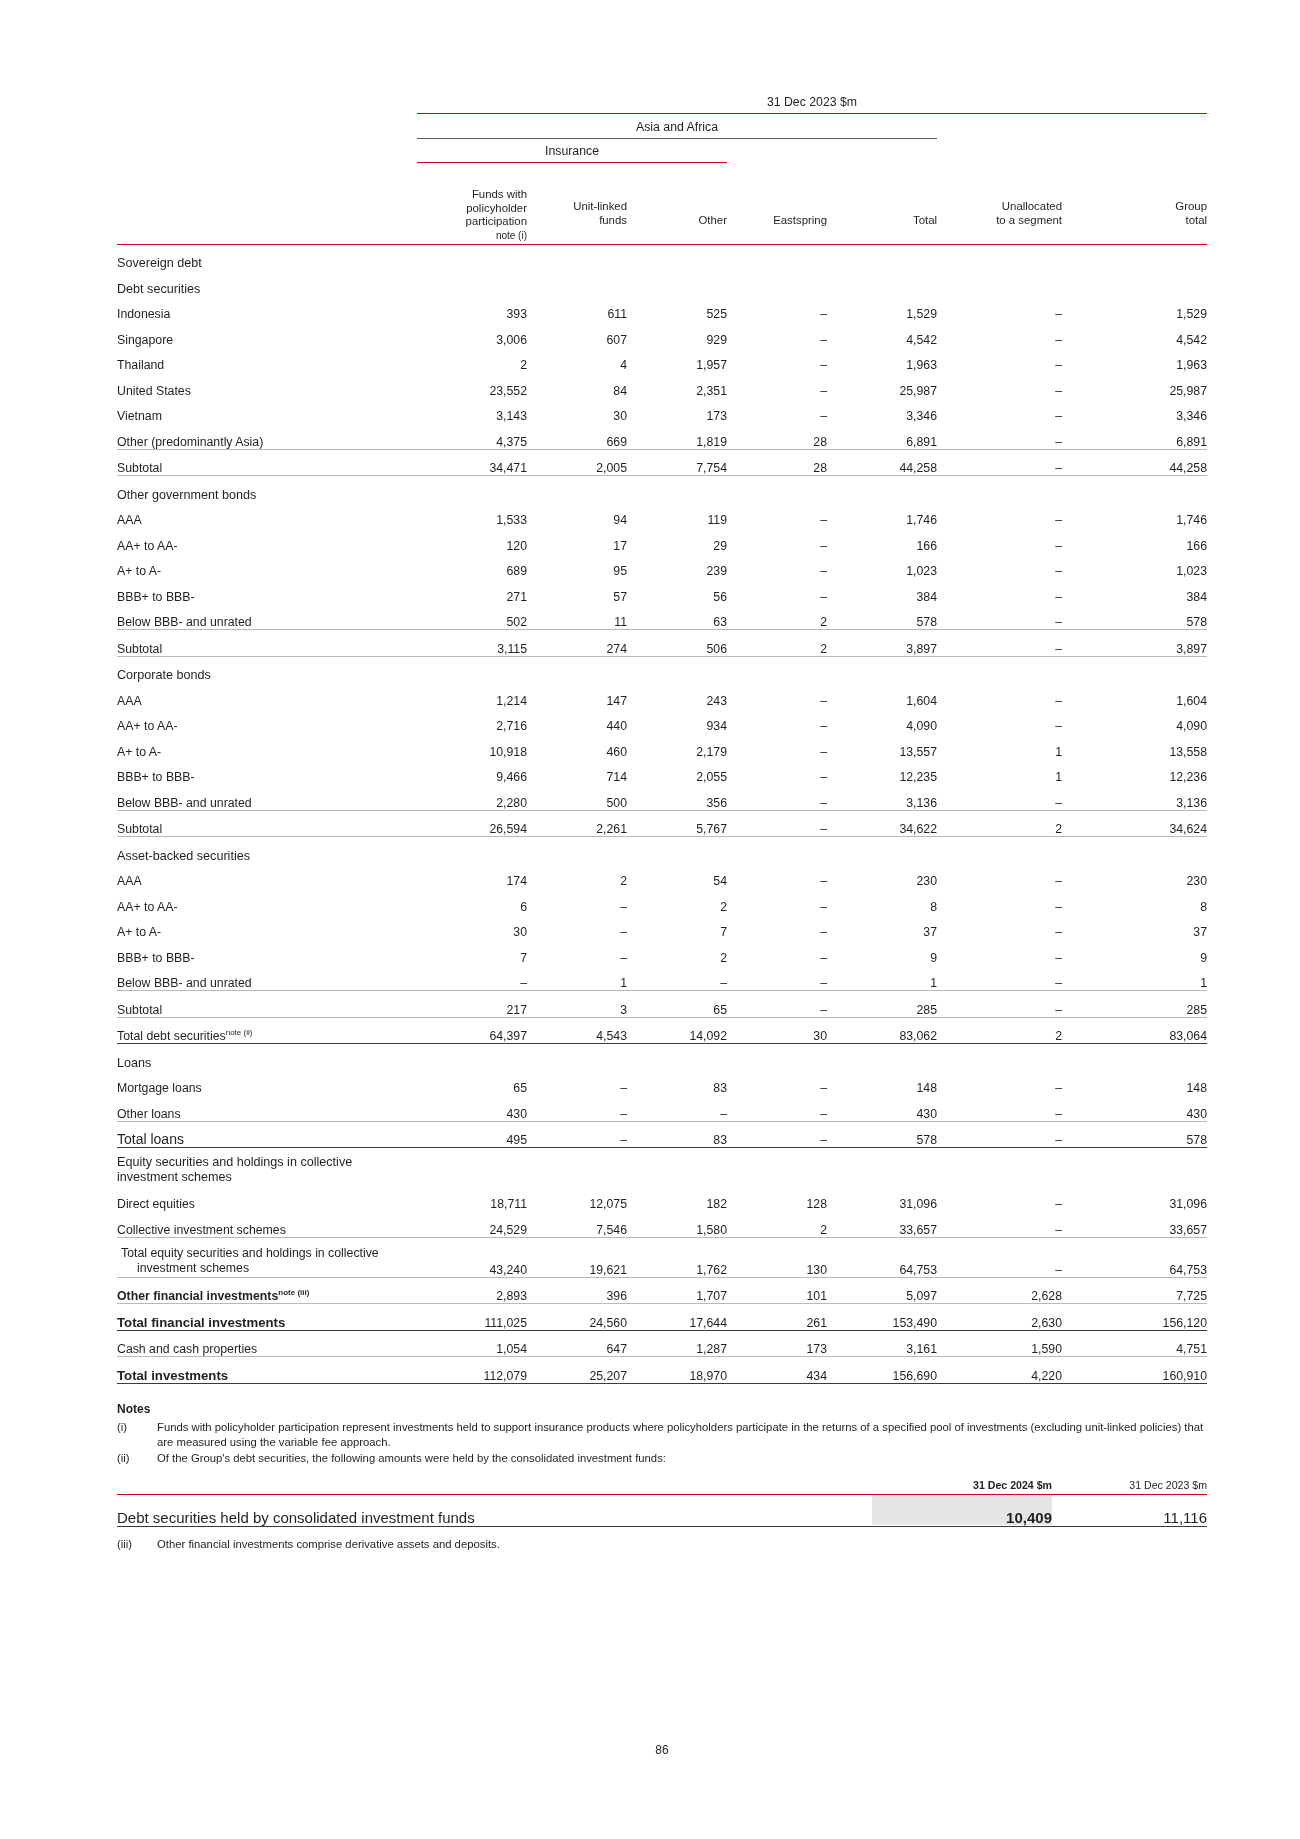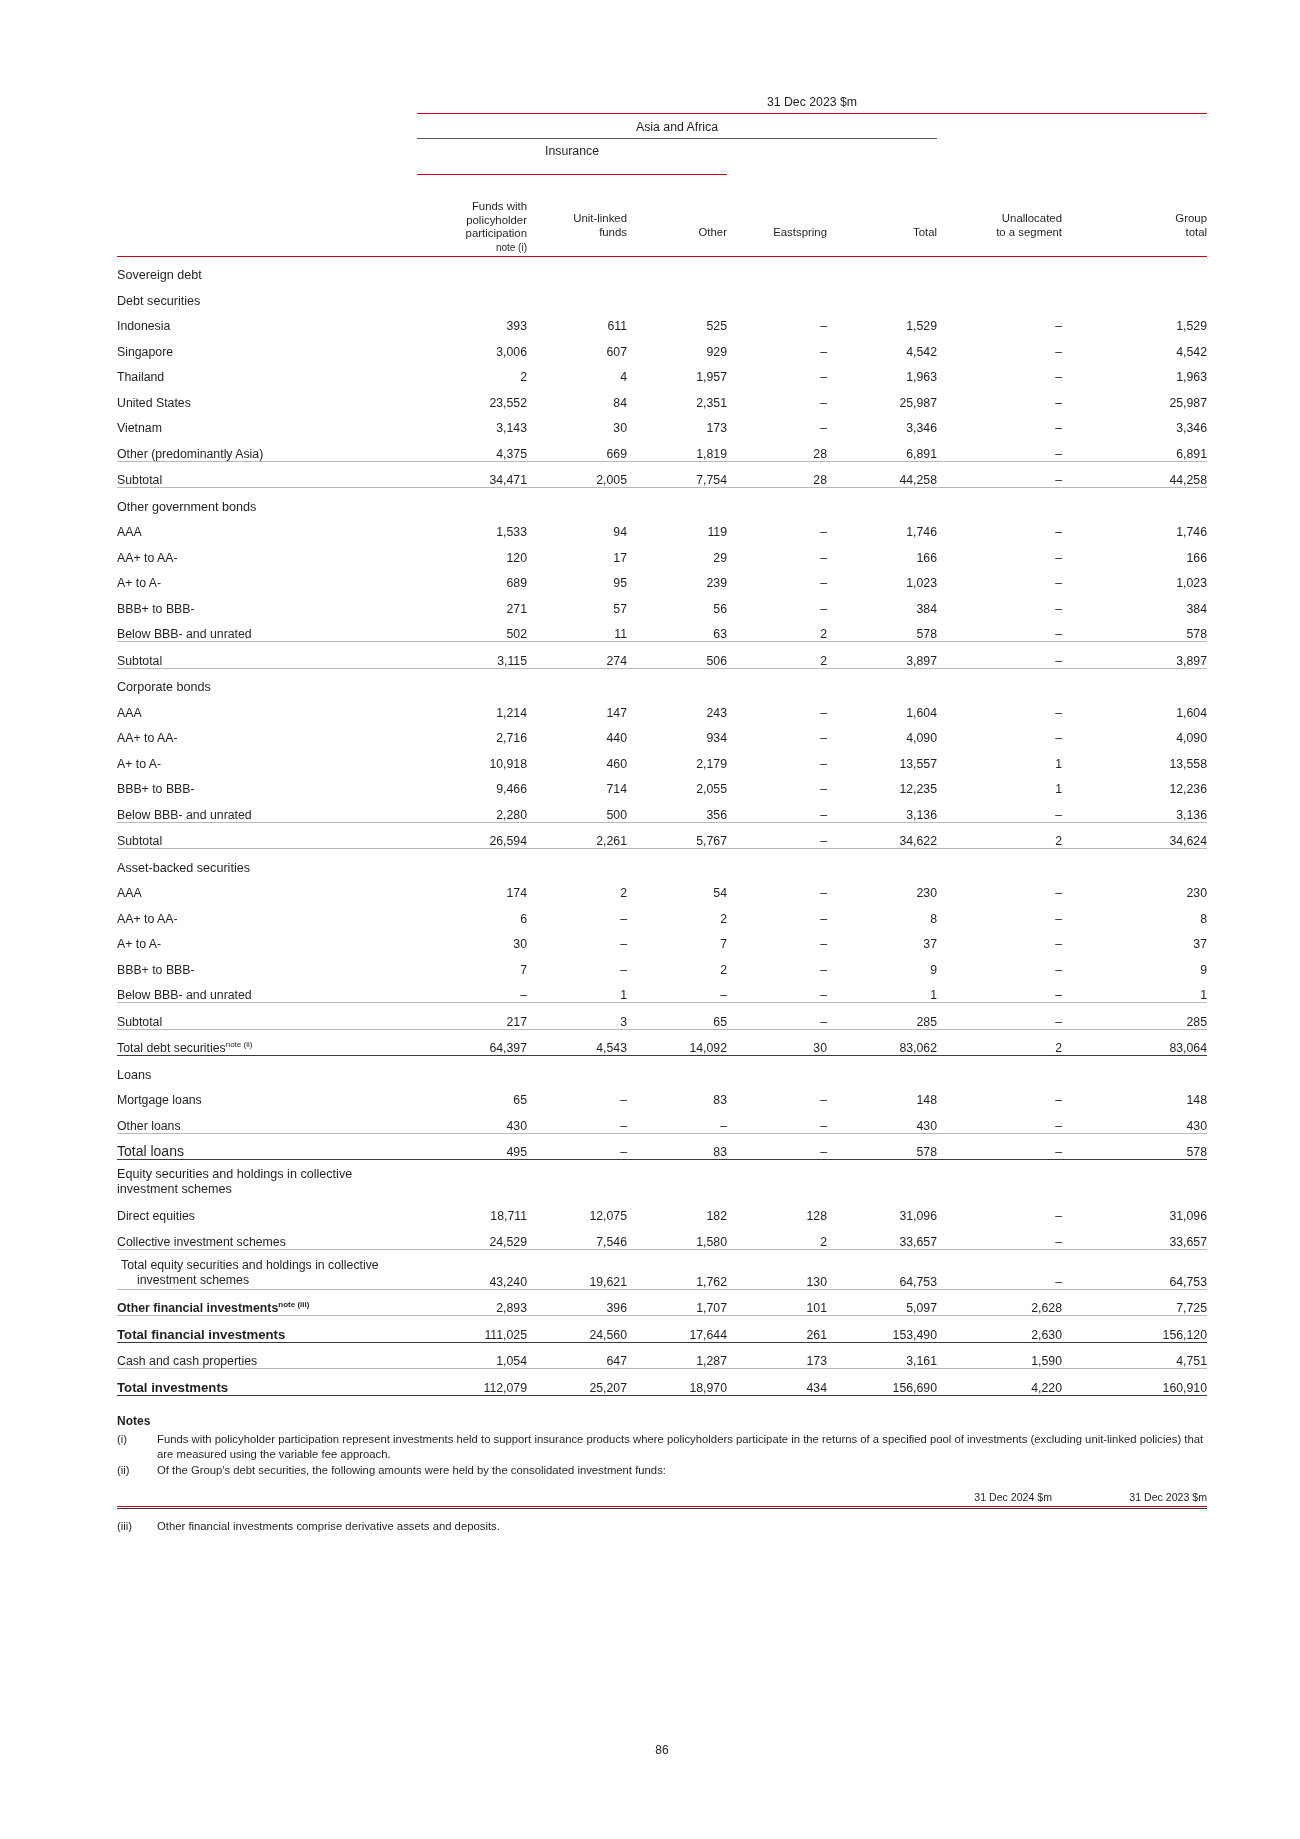--- a/index.html
+++ b/index.html
@@ -112,21 +112,21 @@
   table.mini td {
     padding: 0;
     vertical-align: bottom;
   }
   .mini-hdr {
     font-size: 10.6px;
     text-align: right;
     padding-right: 10px;
     padding-bottom: 2px;
   }
-  .mini-hdr.bold { font-weight: normal; }
+  .mini-hdr.bold { font-weight: bold; }
   .mini-label {
     font-size: 15px;
     padding-left: 22px;
     height: 30px;
   }
   .mini-val {
     text-align: right;
     padding-right: 10px;
     font-size: 15px;
     font-weight: bold;
@@ -185,21 +185,21 @@
     </tr>
     <tr>
       <td></td>
       <td colspan="5" class="rule-dark" style="height:1px;"></td>
       <td></td>
           <td></td>
     </tr>
 
     <tr>
       <td></td>
-      <td colspan="3" class="hdr-title" style="padding-top:5px;padding-bottom:15px;">Insurance</td>
+      <td colspan="3" class="hdr-title" style="padding-top:5px;padding-bottom:3px;">Insurance</td>
       <td></td>
           <td></td>
           <td></td>
           <td></td>
     </tr>
     <tr>
       <td></td>
       <td colspan="3" class="rule-red" style="height:1px;"></td>
       <td></td>
           <td></td>
@@ -678,20 +678,25 @@
       <tbody>
           <tr>
         <td></td>
         <td class="mini-hdr bold">31 Dec 2024 $m</td>
         <td class="mini-hdr">31 Dec 2023 $m</td>
       </tr>
       <tr>
         <td colspan="3" class="rule-red" style="height:1px;"></td>
       </tr>
       <tr>
+        <td class="mini-label">Debt securities held by consolidated investment funds</td>
+        <td class="mini-val">10,409</td>
+        <td class="mini-val2">11,116</td>
+      </tr>
+      <tr>
         <td colspan="3" class="rule-black" style="height:1px;"></td>
       </tr>
     </tbody>
       </table>
 
     <div class="note-row" style="margin-top:10px;">
       <div class="note-key">(iii)</div>
       <div class="note-text">Other financial investments comprise derivative assets and deposits.</div>
     </div>
   </div>

